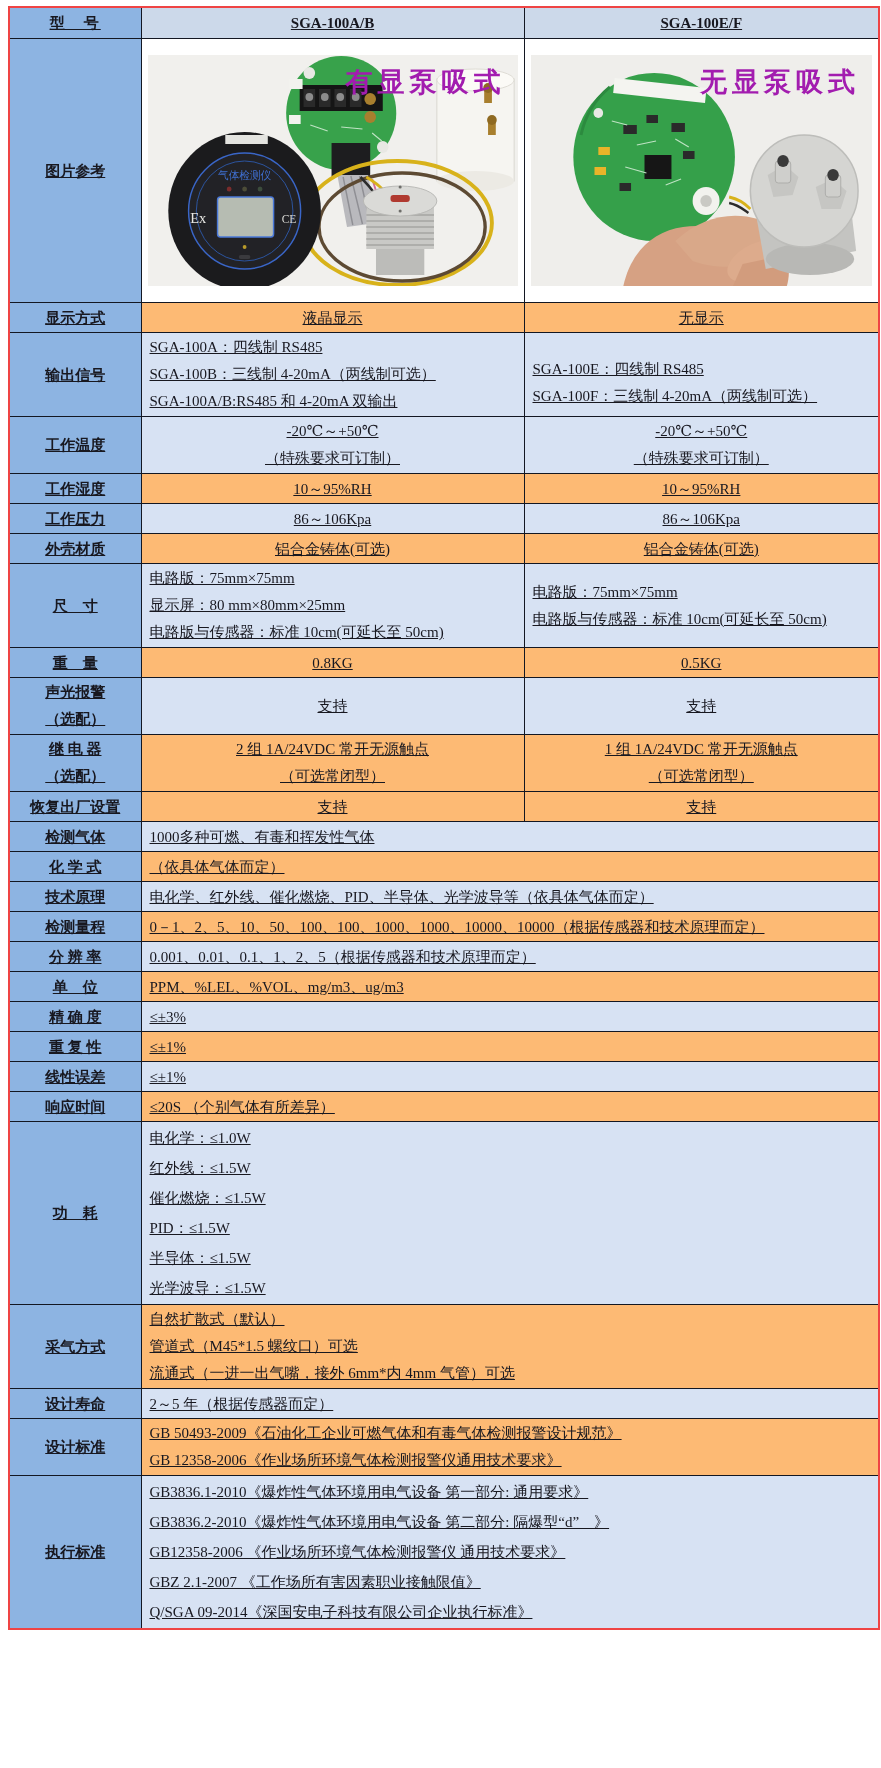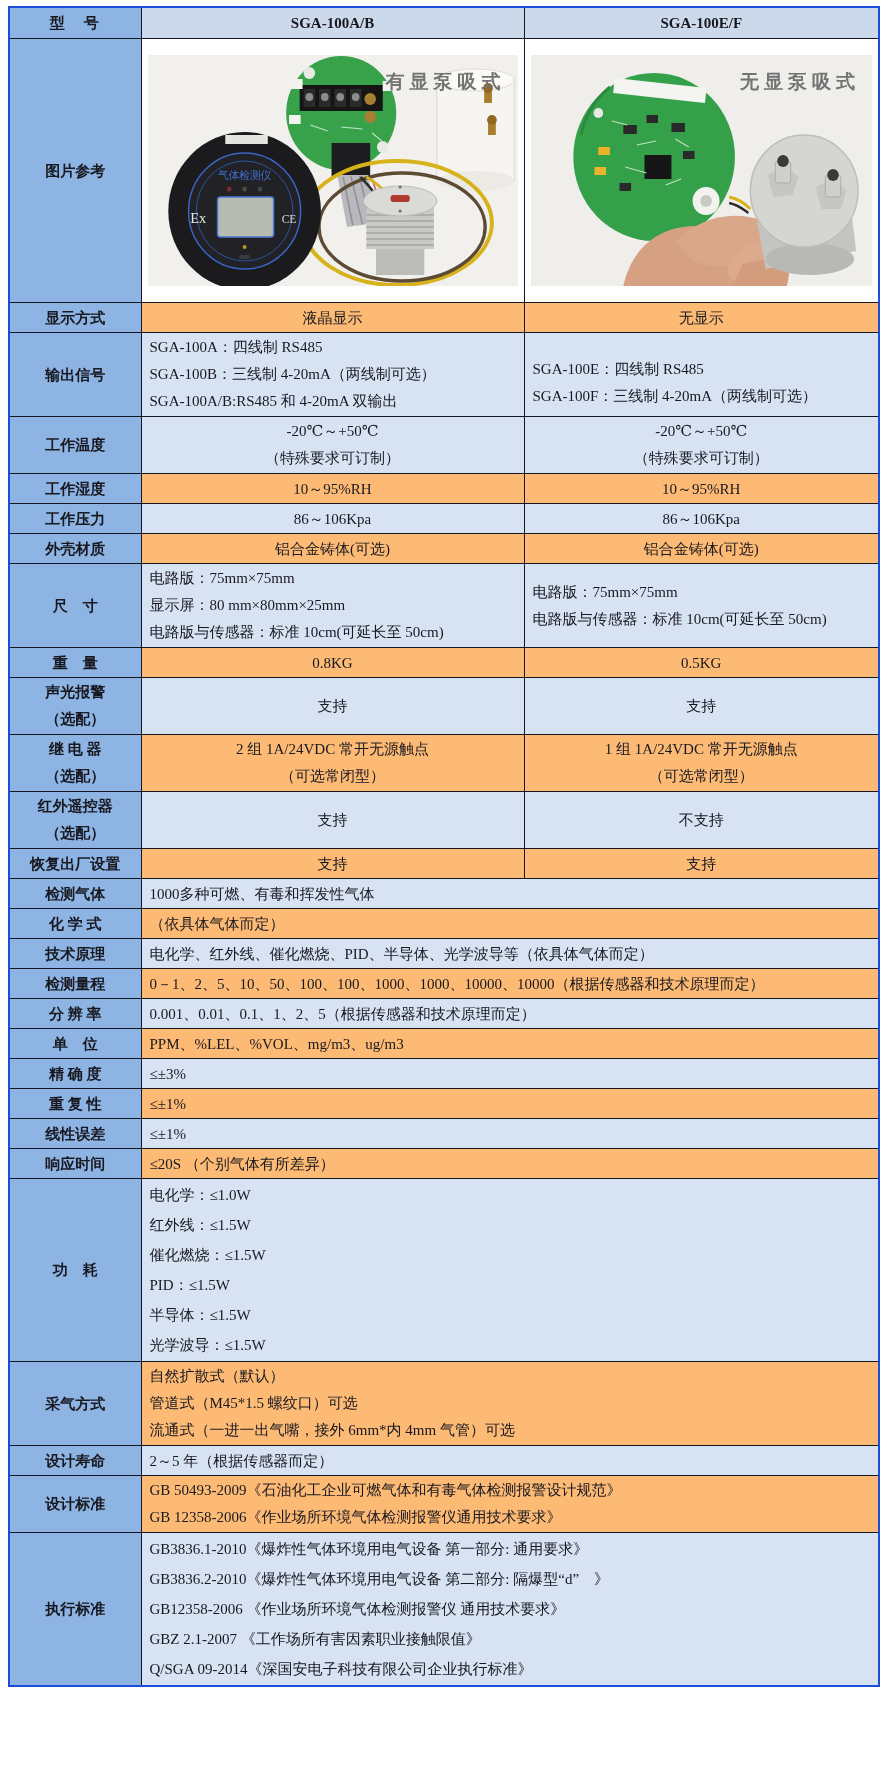--- a/index.html
+++ b/index.html
@@ -7,21 +7,22 @@
     width:881px;
     font-family:"Liberation Serif","DejaVu Serif",serif;
     color:#181820;
     -webkit-font-smoothing:antialiased;
   }
   .sheet{padding:6px 0 4px 8px;}
   table.spec{
     border-collapse:collapse;
     width:870px;
     table-layout:fixed;
-    border:2px solid #1d4ed8;
+    border:2px solid #ef4444;
+    text-decoration:underline;
   }
   col.c-label{width:132px;}
   col.c-a{width:383px;}
   col.c-b{width:355px;}
   td,th{
     border:1px solid #131722;
     font-size:15px;
     line-height:26px;
     vertical-align:middle;
     padding:1px 8px;
@@ -46,22 +47,22 @@
     background:#ffffff;
     padding:8px 6px;
     height:247px;
     position:relative;
   }
   .photo-frame{position:relative;width:100%;height:231px;overflow:hidden;}
   .photo-frame svg{display:block;width:100%;height:100%;}
   .watermark{
     position:absolute;
     top:14px;right:12px;
-    font-size:19px;
-    color:#737373;
+    font-size:27px;
+    color:#a21caf;
     letter-spacing:5px;
     font-weight:bold;
     font-family:"Liberation Serif","DejaVu Serif",serif;
   }
   tr.simple td{height:27px;}
 </style>
 </head>
 <body>
 
 <div class="sheet">
@@ -295,28 +296,20 @@
     <td class="val center">
       <div class="ln">2 组 1A/24VDC 常开无源触点</div>
       <div class="ln">（可选常闭型）</div>
     </td>
     <td class="val center">
       <div class="ln">1 组 1A/24VDC 常开无源触点</div>
       <div class="ln">（可选常闭型）</div>
     </td>
   </tr>
 
-  <tr class="band-b">
-    <td class="lbl">
-      <div class="ln">红外遥控器</div>
-      <div class="ln">（选配）</div>
-    </td>
-    <td class="val center">支持</td>
-    <td class="val center">不支持</td>
-  </tr>
 
   <tr class="band-a simple">
     <td class="lbl">恢复出厂设置</td>
     <td class="val center">支持</td>
     <td class="val center">支持</td>
   </tr>
 
   <tr class="band-b simple">
     <td class="lbl">检测气体</td>
     <td class="val left" colspan="2">1000多种可燃、有毒和挥发性气体</td>

